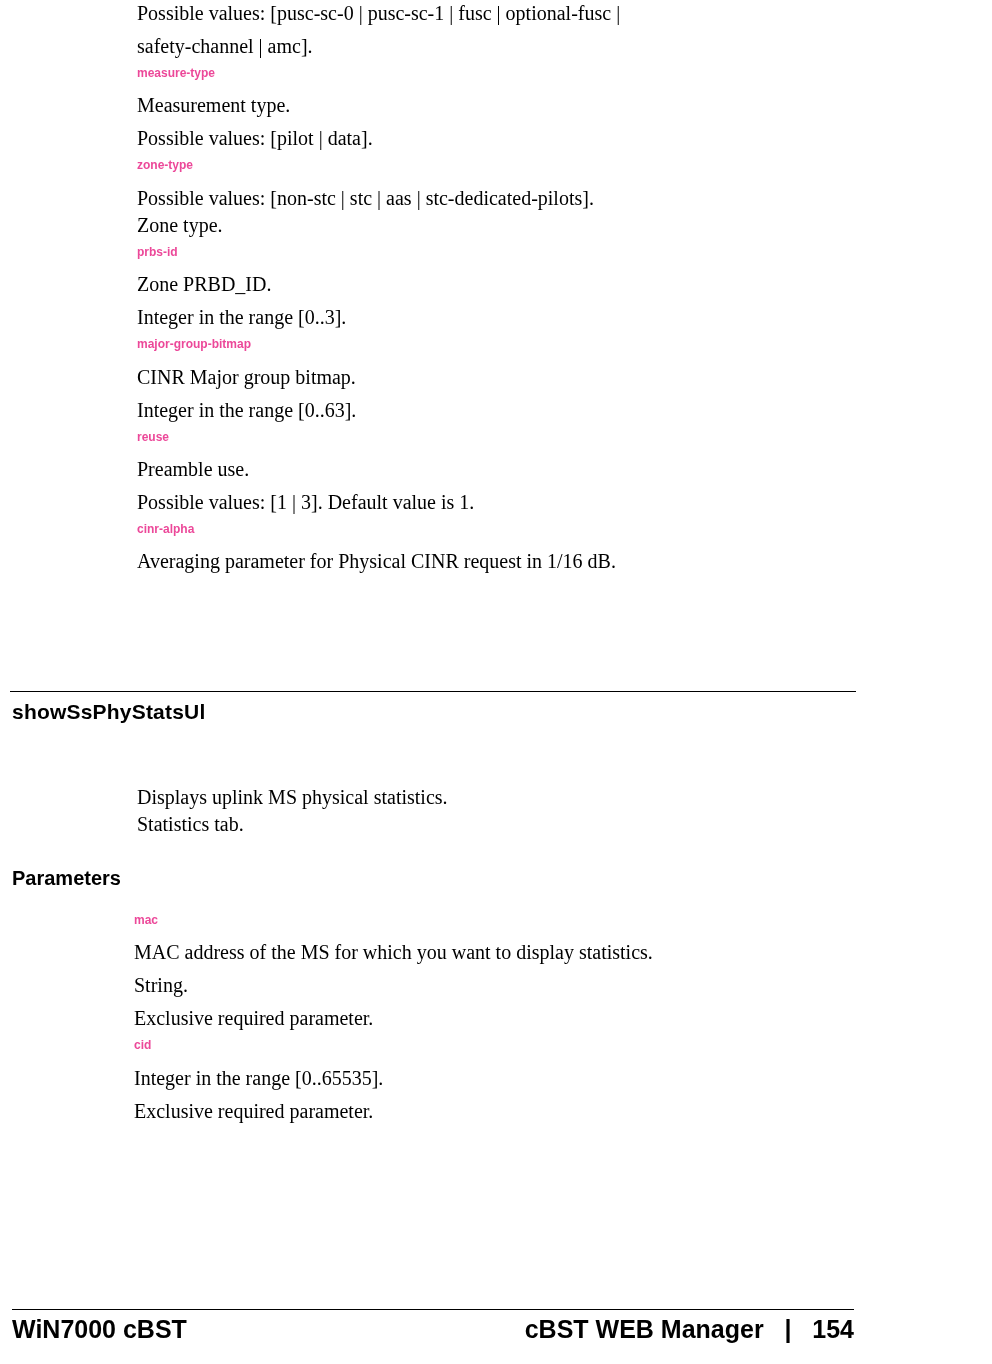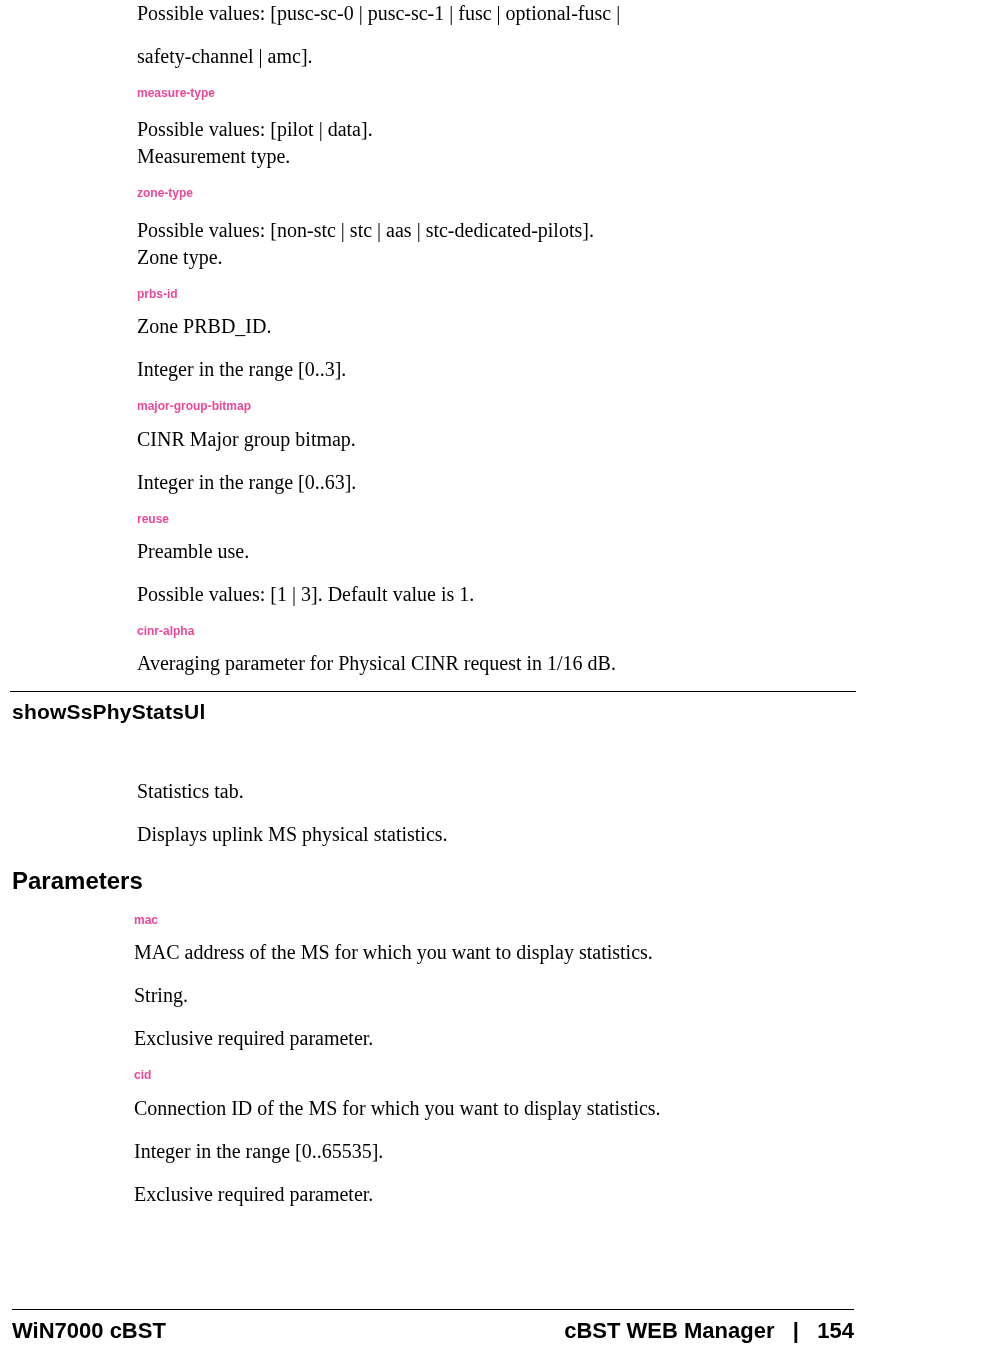--- a/index.html
+++ b/index.html
@@ -29,21 +29,21 @@
     left: 137px;
     right: 40px;
     top: 0;
   }
   .para {
     font-size: 20px;
     line-height: 1.35;
     margin: 0;
     padding: 0;
   }
-  .gap-18 { margin-top: 16px; }
+  .gap-18 { margin-top: 6px; }
 
   .param-label {
     font-family: Arial, Helvetica, sans-serif;
     font-weight: 700;
     font-size: 12px;
     line-height: 1.2;
     color: #ec4899;
   }
 
   .section-divider {
@@ -70,21 +70,21 @@
     right: 40px;
     top: 778px;
   }
 
   .parameters-label {
     position: absolute;
     left: 12px;
     top: 867px;
     font-family: Arial, Helvetica, sans-serif;
     font-weight: 700;
-    font-size: 24px;
+    font-size: 20px;
   }
 
   .section2-params {
     position: absolute;
     left: 134px;
     right: 40px;
     top: 901px;
   }
 
   .footer-line {
@@ -97,39 +97,39 @@
   .footer {
     position: absolute;
     left: 12px;
     right: 12px;
     bottom: 20px;
     display: flex;
     justify-content: space-between;
     align-items: flex-end;
     font-family: Arial, Helvetica, sans-serif;
     font-weight: 700;
-    font-size: 22px;
+    font-size: 25px;
   }
   .footer-right {
     white-space: pre;
   }
 </style>
 </head>
 <body>
 
 <div class="page">
   <div class="content-area">
 
     <div class="body-col">
       <p class="para">Possible values: [pusc-sc-0 | pusc-sc-1 | fusc | optional-fusc |</p>
       <p class="para gap-18">safety-channel | amc].</p>
 
       <p class="param-label gap-18">measure-type</p>
+      <p class="para">Measurement type.</p>
       <p class="para gap-18">Possible values: [pilot | data].</p>
-      <p class="para">Measurement type.</p>
 
       <p class="param-label gap-18">zone-type</p>
       <p class="para gap-18">Possible values: [non-stc | stc | aas | stc-dedicated-pilots].</p>
       <p class="para">Zone type.</p>
 
       <p class="param-label gap-18">prbs-id</p>
       <p class="para">Zone PRBD_ID.</p>
       <p class="para gap-18">Integer in the range [0..3].</p>
 
       <p class="param-label gap-18">major-group-bitmap</p>
@@ -141,34 +141,33 @@
       <p class="para gap-18">Possible values: [1 | 3]. Default value is 1.</p>
 
       <p class="param-label gap-18">cinr-alpha</p>
       <p class="para">Averaging parameter for Physical CINR request in 1/16 dB.</p>
     </div>
 
     <div class="section-divider"></div>
     <div class="section-title">showSsPhyStatsUl</div>
 
     <div class="section2-body">
+      <p class="para gap-18">Displays uplink MS physical statistics.</p>
       <p class="para">Statistics tab.</p>
-      <p class="para gap-18">Displays uplink MS physical statistics.</p>
     </div>
 
     <div class="parameters-label">Parameters</div>
 
     <div class="section2-params">
       <p class="param-label">mac</p>
       <p class="para">MAC address of the MS for which you want to display statistics.</p>
       <p class="para gap-18">String.</p>
       <p class="para gap-18">Exclusive required parameter.</p>
 
       <p class="param-label gap-18">cid</p>
-      <p class="para">Connection ID of the MS for which you want to display statistics.</p>
       <p class="para gap-18">Integer in the range [0..65535].</p>
       <p class="para gap-18">Exclusive required parameter.</p>
     </div>
 
     <div class="footer-line"></div>
     <div class="footer">
       <span>WiN7000 cBST</span>
       <span class="footer-right">cBST WEB Manager   |   154</span>
     </div>
 

